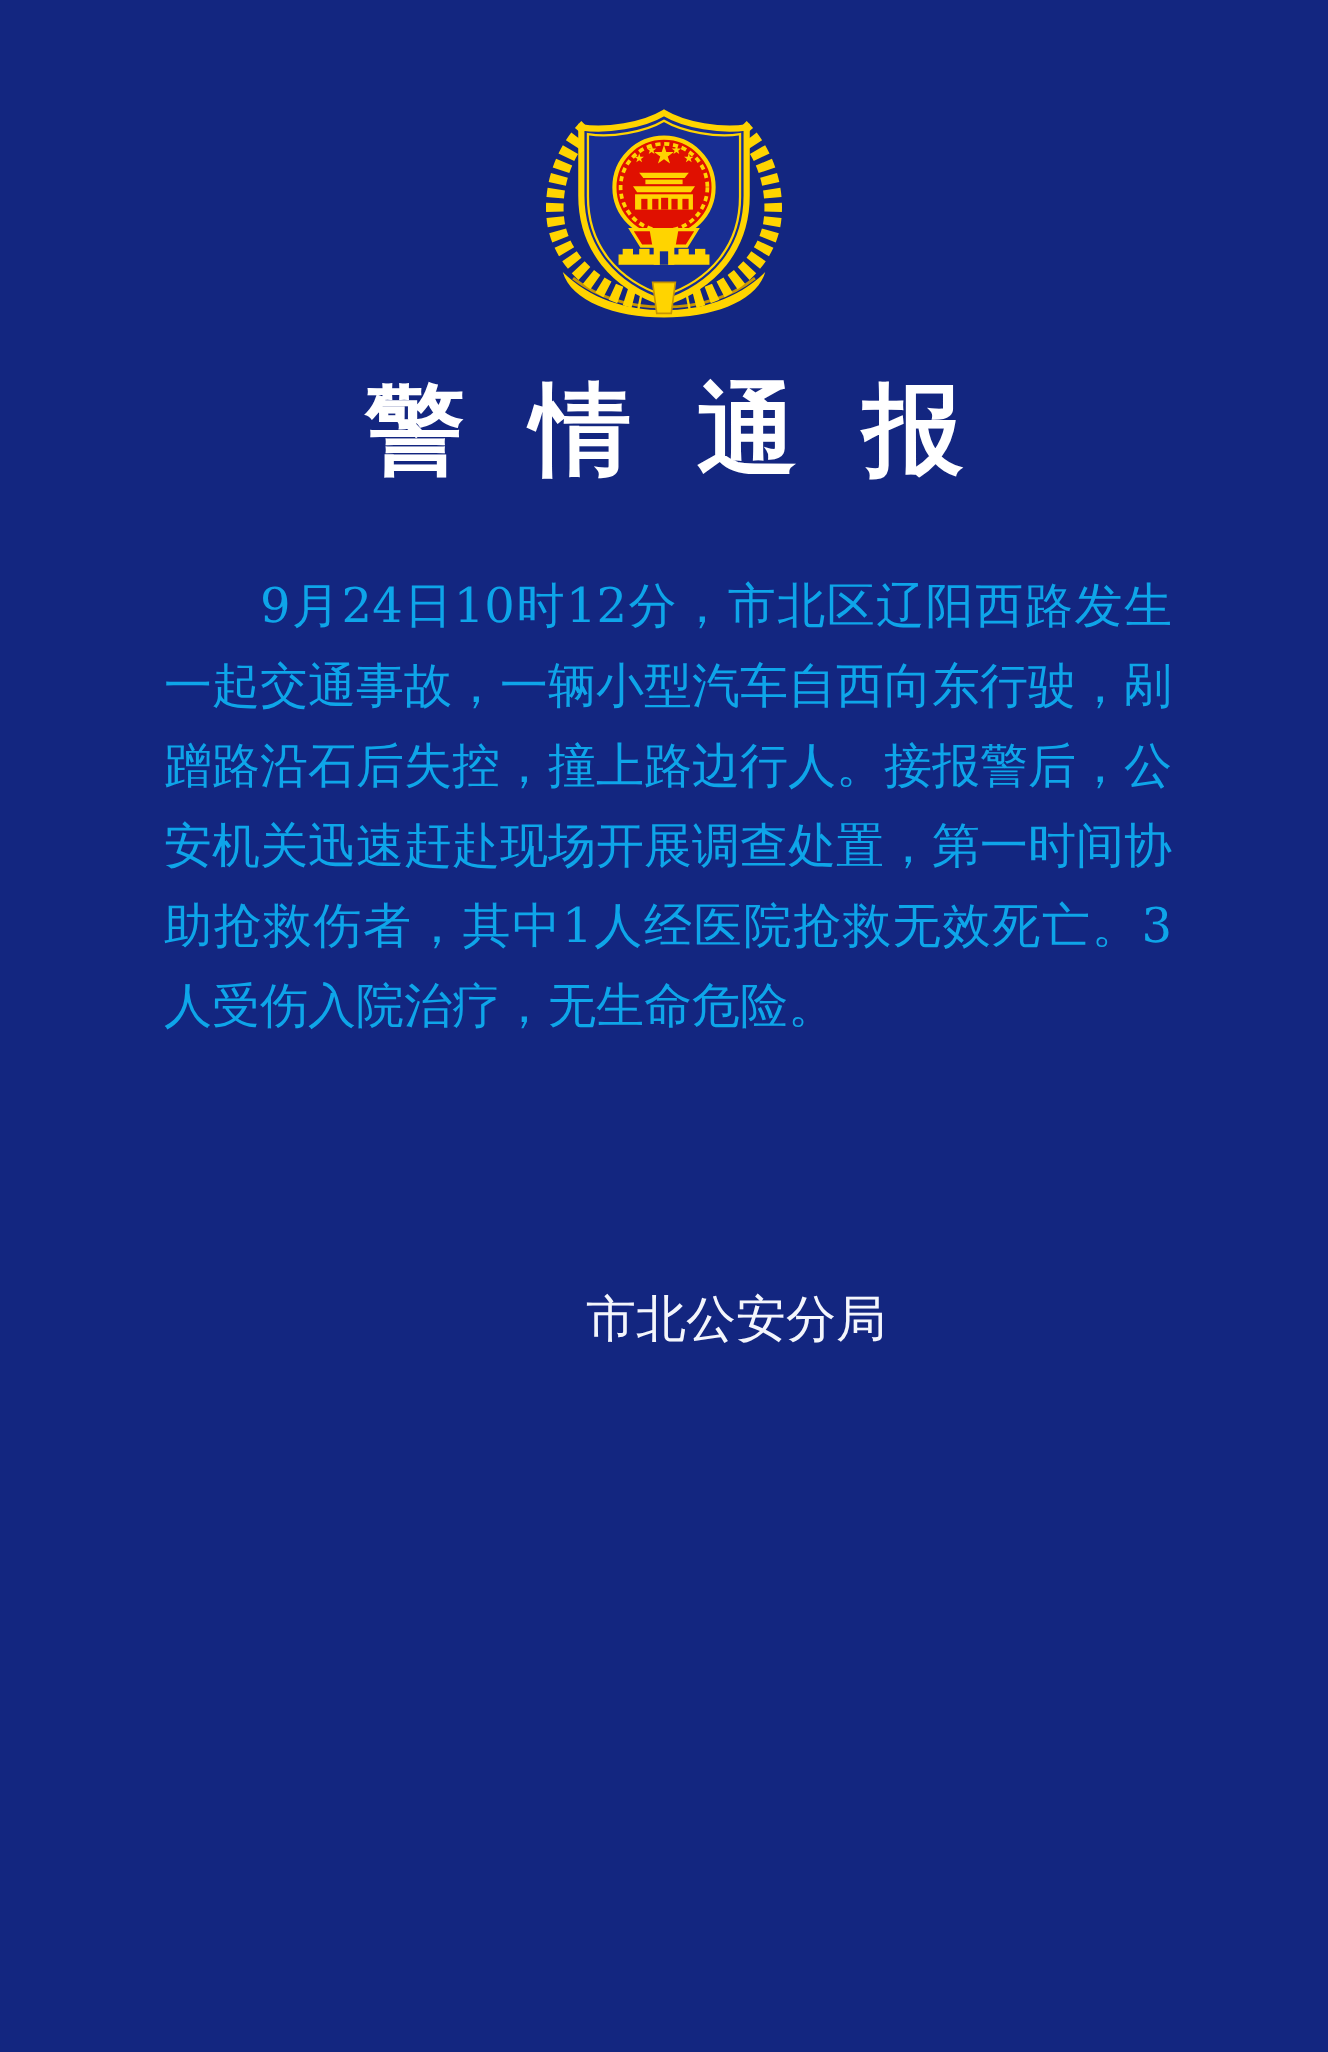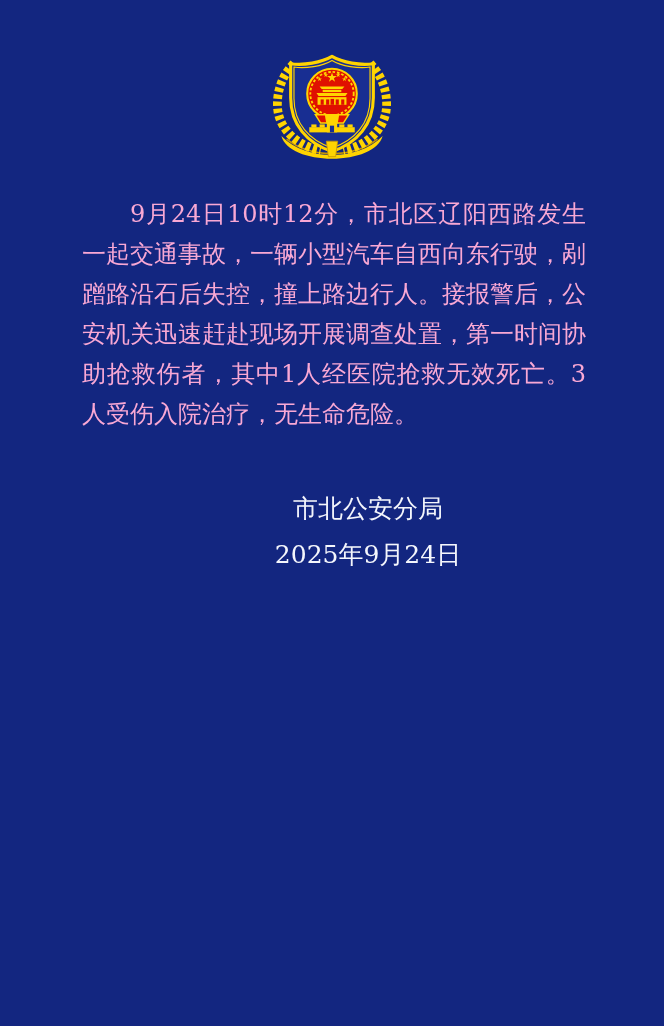--- a/index.html
+++ b/index.html
@@ -31,31 +31,31 @@
     text-indent: 33px;
     color: #ffffff;
     white-space: nowrap;
   }
   .body-text {
     margin: 34px 78px 0 82px;
     font-size: 24px;
     line-height: 40px;
     text-align: justify;
     text-justify: inter-character;
-    color: #f9a8d4;
+    color: #0ea5e9;
   }
   .body-text p {
     margin: 0;
     text-indent: 2em;
   }
   .body-text p + p {
     margin-top: 6px;
   }
   .signature {
-    margin-top: 52px;
+    margin-top: 114px;
     padding-left: 72px;
     text-align: center;
     font-size: 25px;
     line-height: 46px;
     color: #f4f6fc;
   }
 </style>
 </head>
 <body>
 
@@ -107,23 +107,23 @@
       <rect x="48" y="71.8" width="5" height="3"></rect>
       <rect x="67" y="71.8" width="5" height="3"></rect>
       <rect x="75" y="71.8" width="5" height="3"></rect>
       <rect x="55" y="69.5" width="10" height="10"></rect>
     </g>
     <rect x="58" y="73" width="4" height="6.5" fill="#182E92"></rect>
 
     <path d="M54.5,88 L65.5,88 L63.5,103 L56.5,103 Z" fill="#FFD400" stroke="#C89600" stroke-width="0.8"></path>
   </svg>
 
+  <h1 class="title">警情通报</h1>
 
   <div class="body-text">
     <p>9月24日10时12分，市北区辽阳西路发生一起交通事故，一辆小型汽车自西向东行驶，剐蹭路沿石后失控，撞上路边行人。接报警后，公安机关迅速赶赴现场开展调查处置，第一时间协助抢救伤者，其中1人经医院抢救无效死亡。3人受伤入院治疗，无生命危险。</p>
   </div>
 
   <div class="signature">
     <div>市北公安分局</div>
-    <div>2025年9月24日</div>
   </div>
 
 </div>
 
 </body></html>

